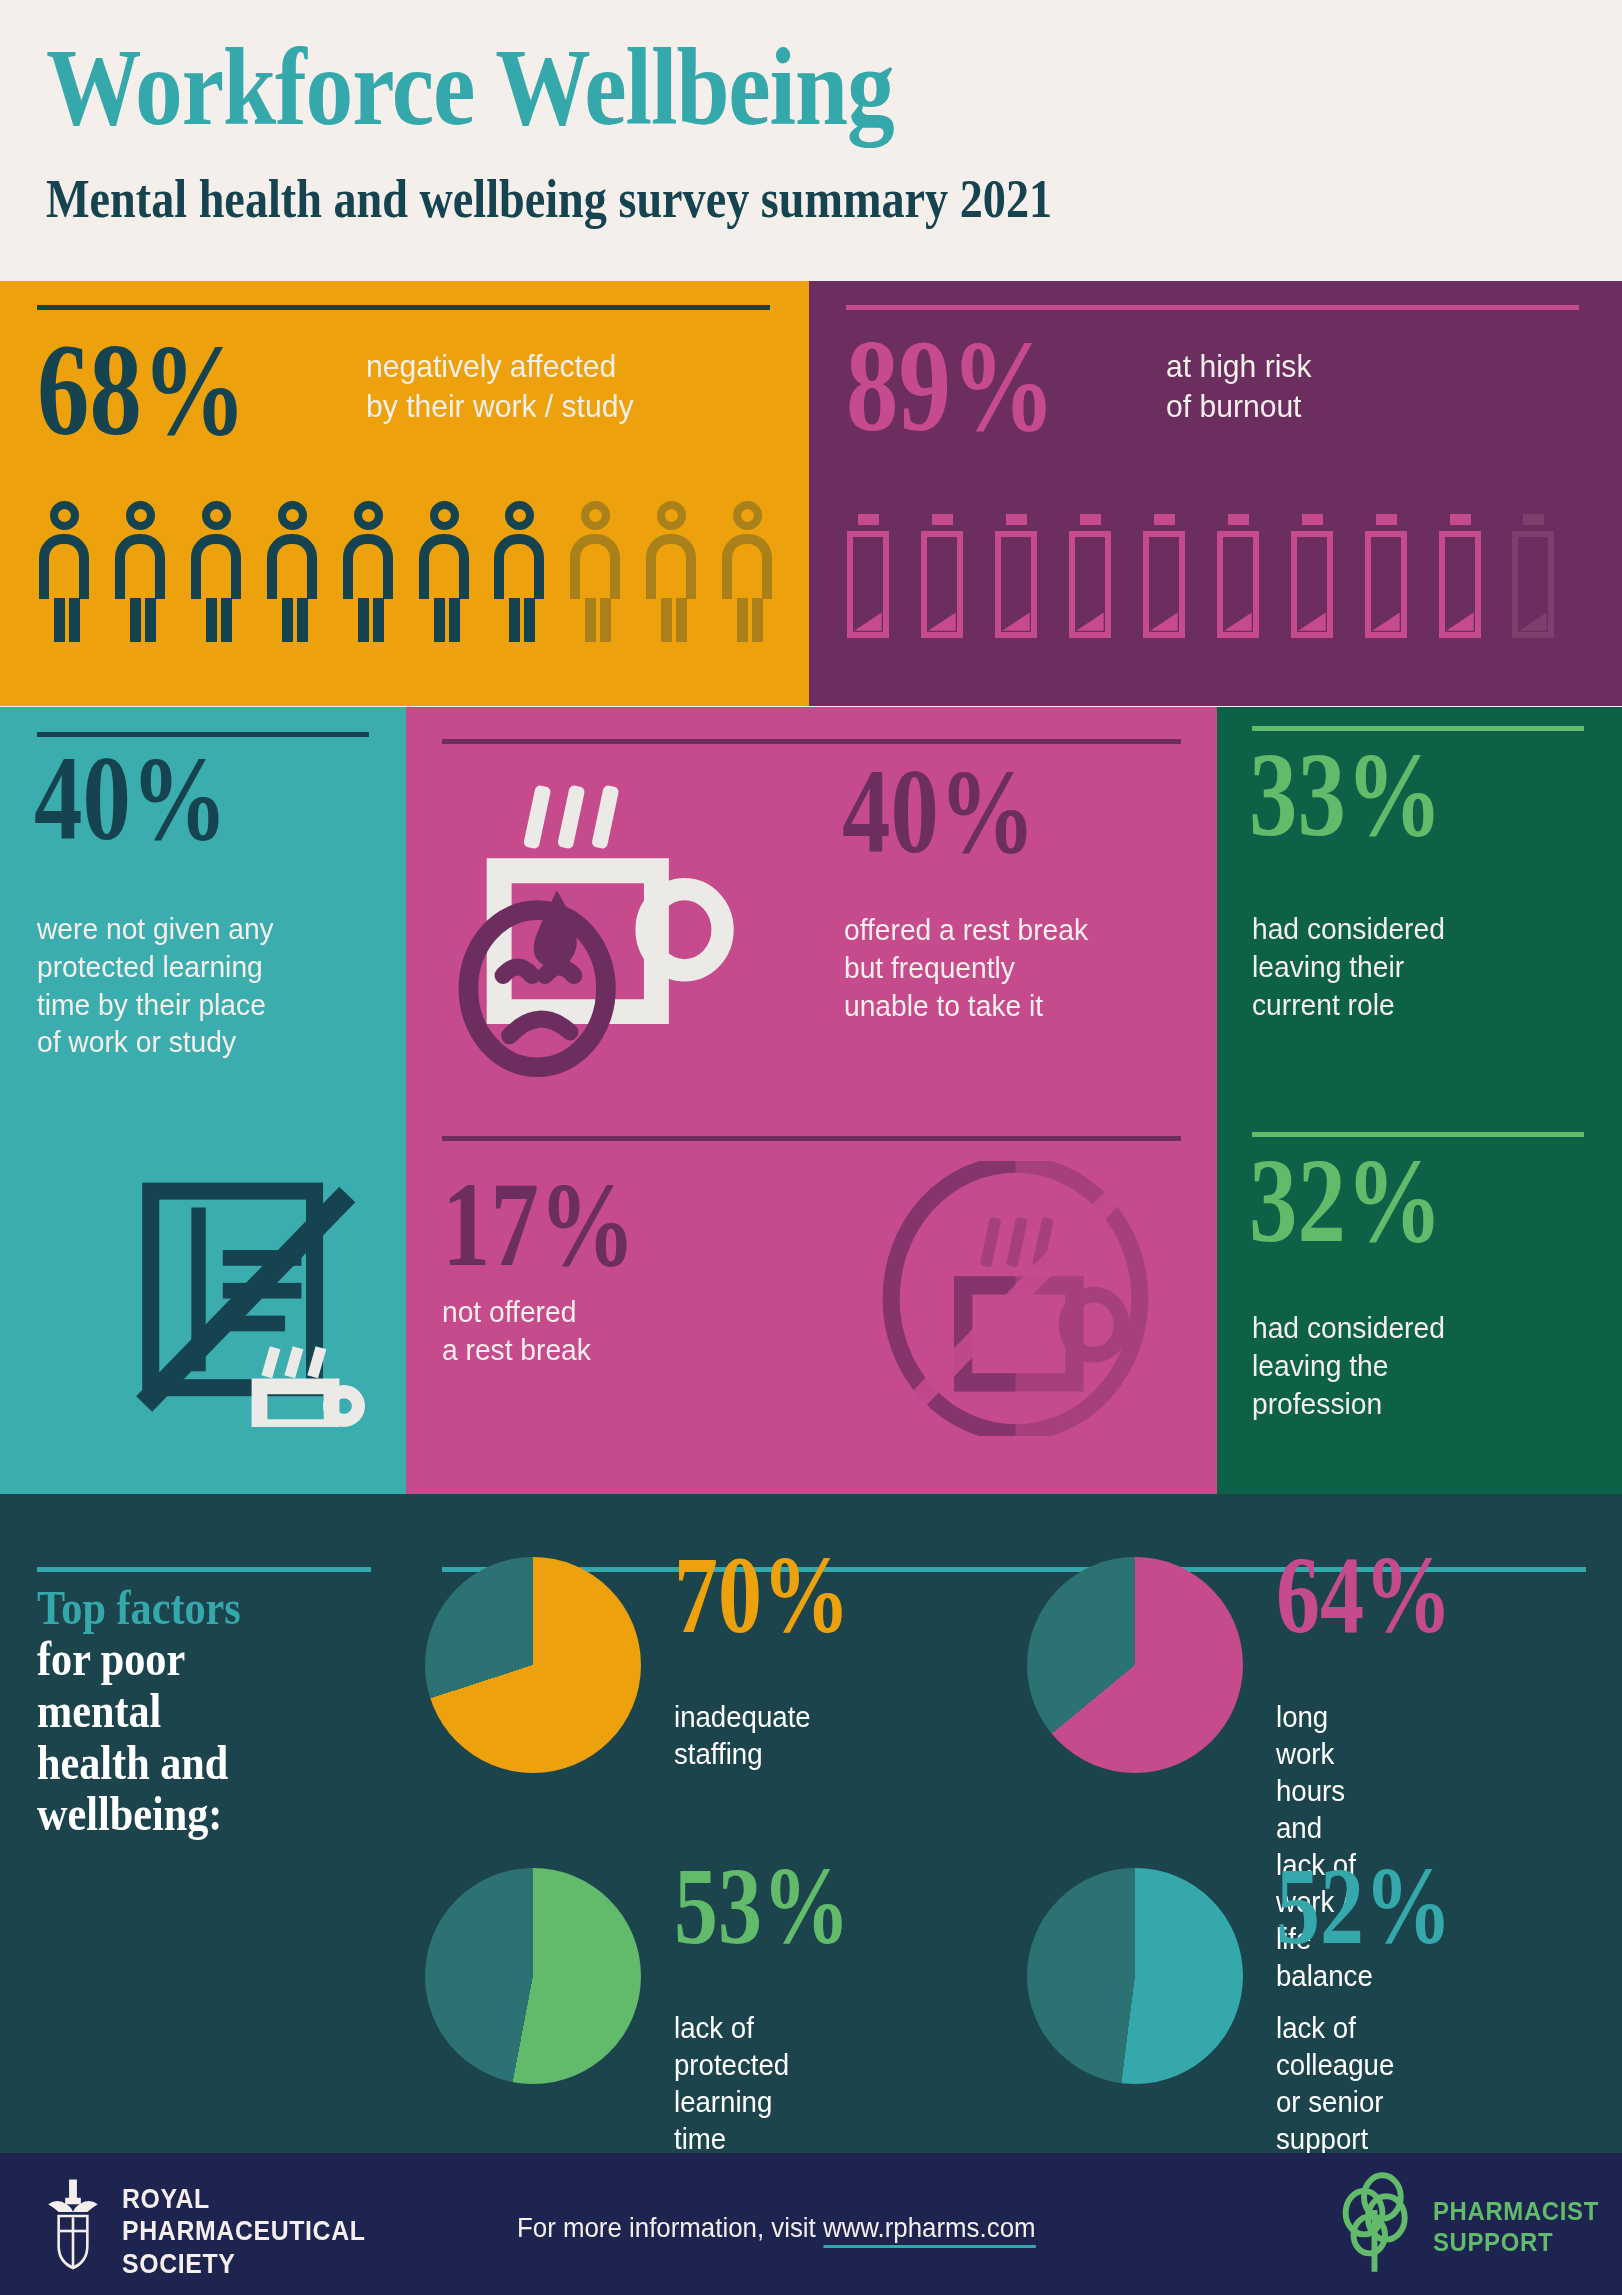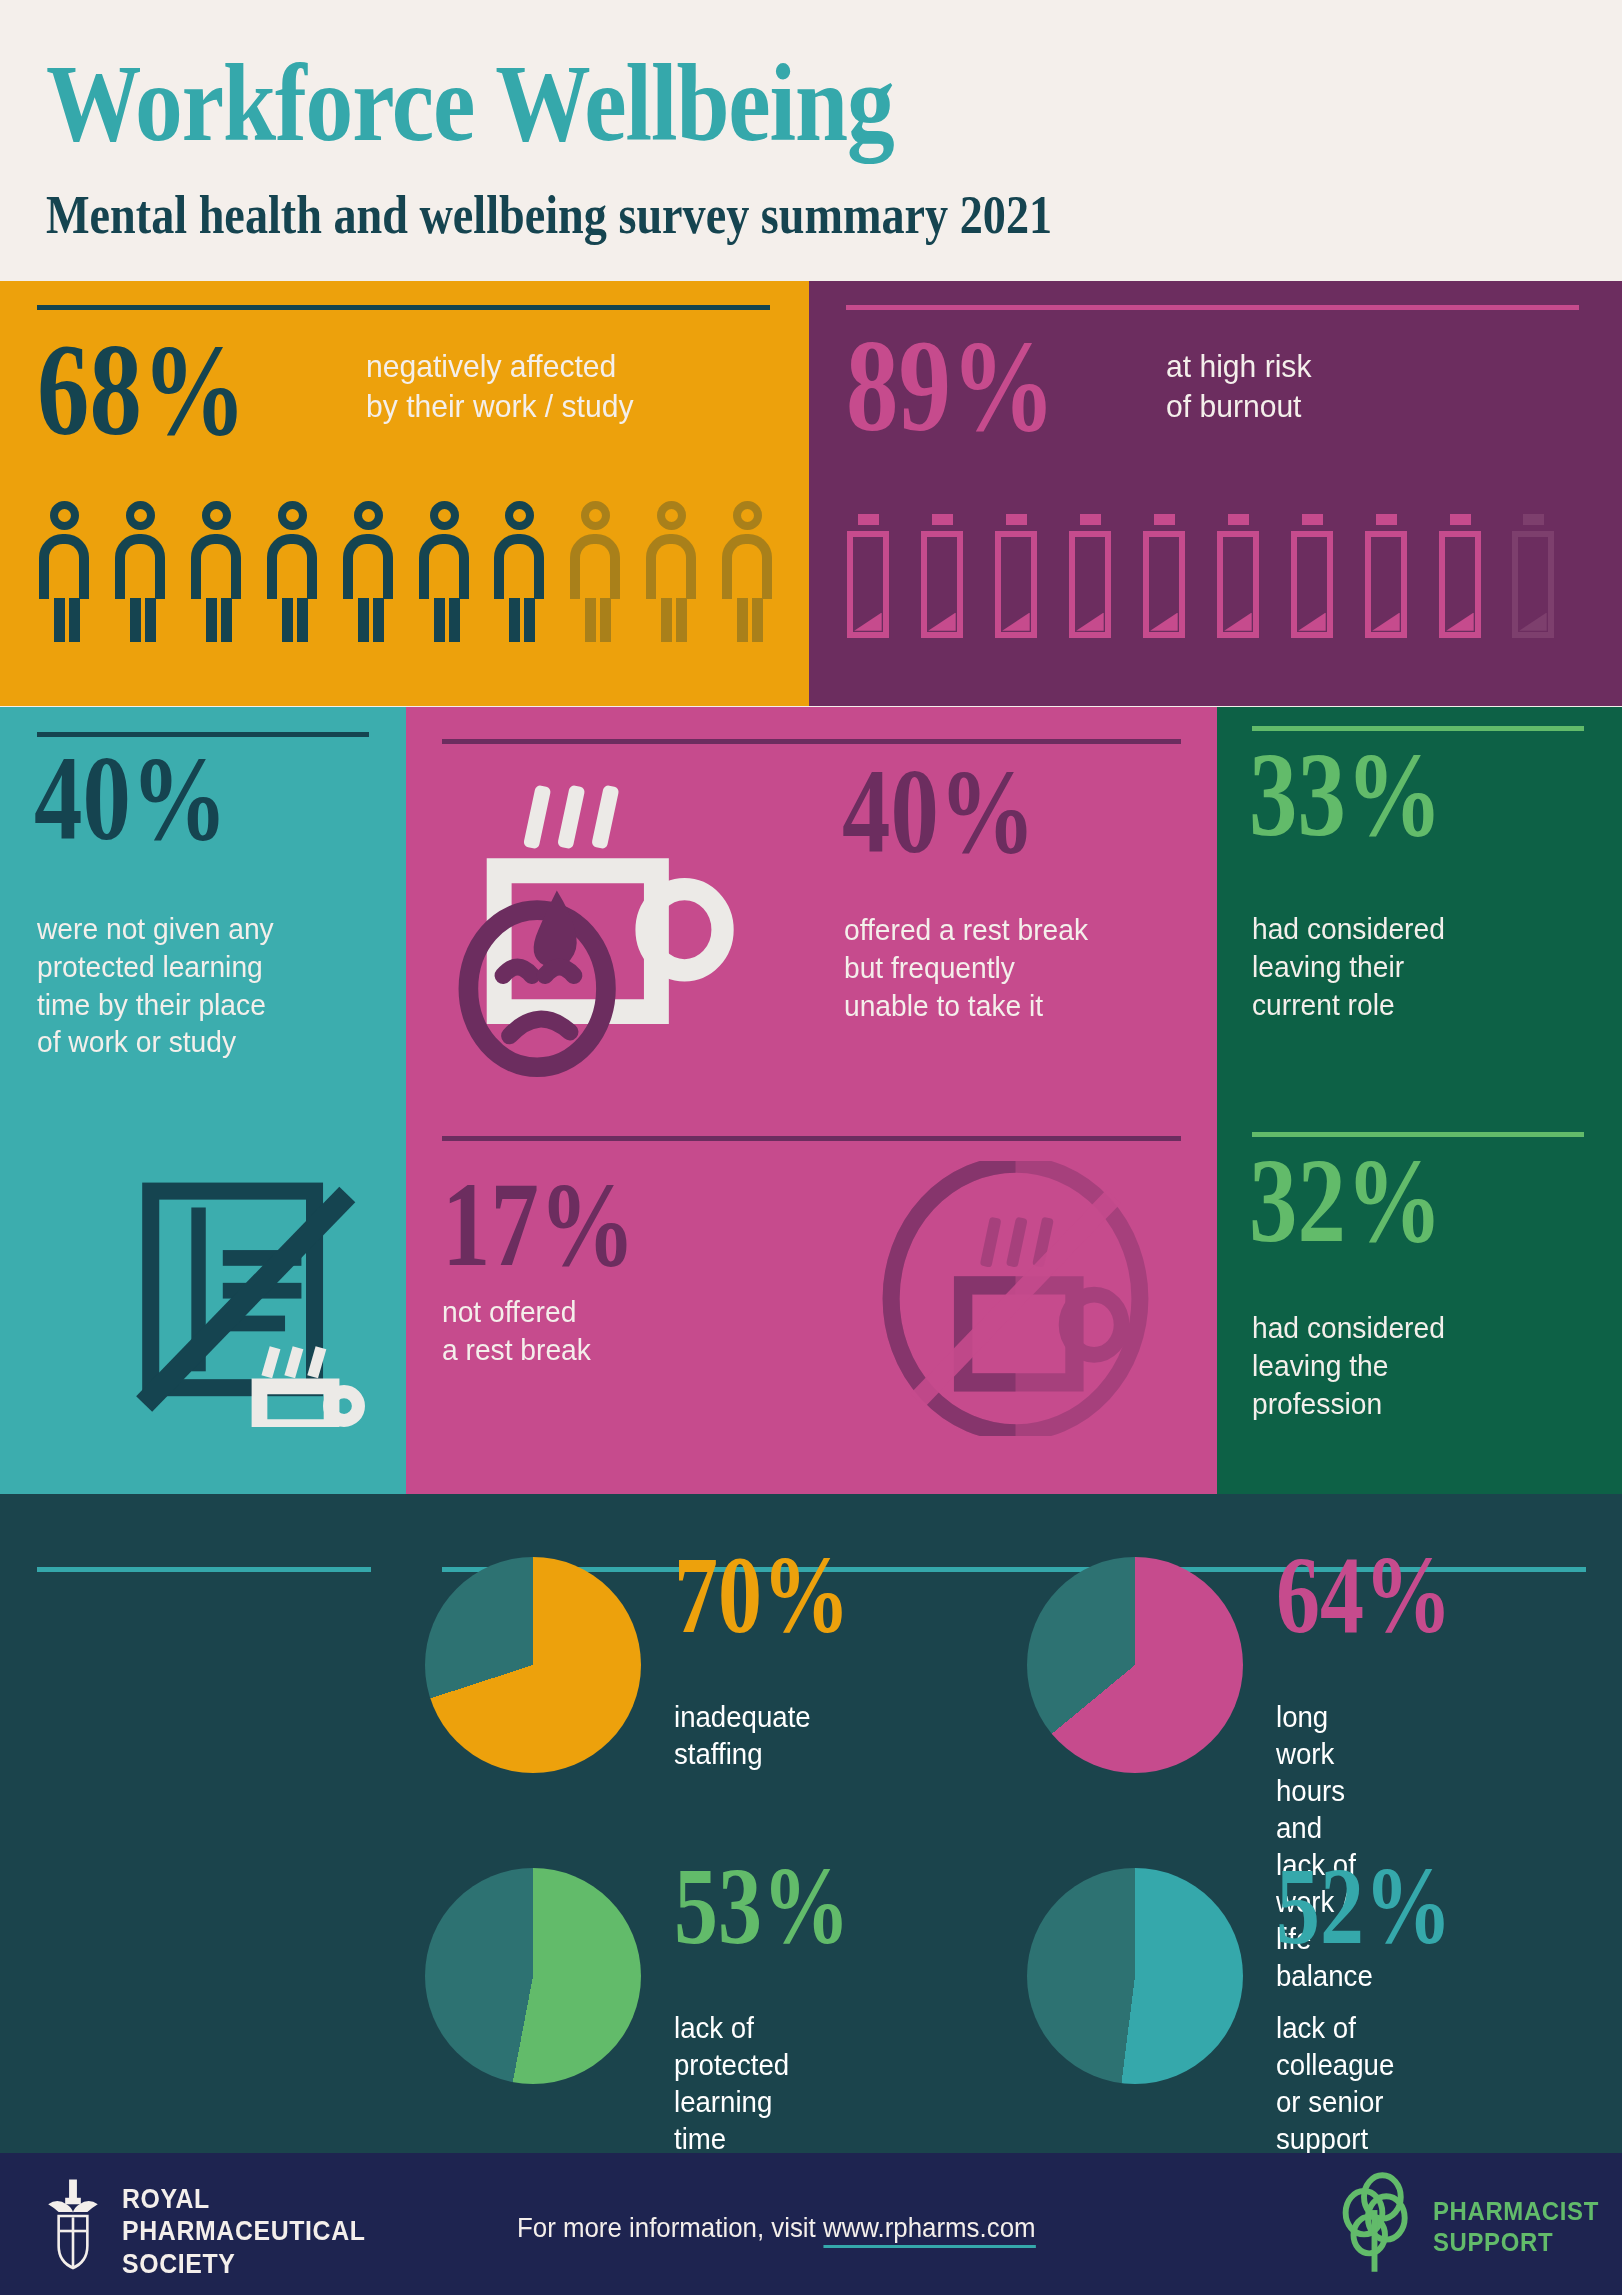--- a/index.html
+++ b/index.html
@@ -5,21 +5,21 @@
   * { margin:0; padding:0; box-sizing:border-box; }
   html,body { width:1623px; height:2295px; }
   body {
     font-family:"Liberation Sans", sans-serif;
     background:#f4efeb;
     overflow:hidden;
   }
   .page { position:relative; width:1623px; height:2295px; }
 
   
-  .header { position:absolute; left:0; top:16px; width:1623px; height:351px; background:#f4efeb; }
+  .header { position:absolute; left:0; top:0; width:1623px; height:351px; background:#f4efeb; }
   .title {
     position:absolute; left:46px; top:31px;
     font-family:"Liberation Serif", serif;
     font-weight:bold;
     font-size:111px;
     line-height:1;
     letter-spacing:-1.3px;
     color:#35a8ab;
     transform:scaleX(0.86);
     transform-origin:left top;
@@ -405,20 +405,27 @@
   <div class="pct g2-pct">32%</div>
   <div class="copy g2-copy">
     <div>had considered</div>
     <div>leaving the</div>
     <div>profession</div>
   </div>
 
   <div class="panel p-dark"></div>
   <div class="rule d-rule1"></div>
   <div class="rule d-rule2"></div>
+  <div class="factors-head">
+    <div class="l1">Top factors</div>
+    <div class="l2">for poor</div>
+    <div class="l2">mental</div>
+    <div class="l2">health and</div>
+    <div class="l2">wellbeing:</div>
+  </div>
 
   <div class="pieblock" style="left:425px;top:1557px;">
     <div class="pie" id="pie0" style="left: 0px; top: 0px; width: 216px; height: 216px; background: conic-gradient(rgb(237, 161, 12) 0deg, rgb(237, 161, 12) 252deg, rgb(45, 114, 114) 252deg, rgb(45, 114, 114) 360deg);"></div>
     <div class="pie-pct" id="pie0pct" style="left: 249px; top: -7.9px; color: rgb(237, 161, 12);">70%</div>
     <div class="pie-label" style="left:249px;top:141px;">
       <div>inadequate</div>
       <div>staffing</div>
     </div>
   </div>
 

